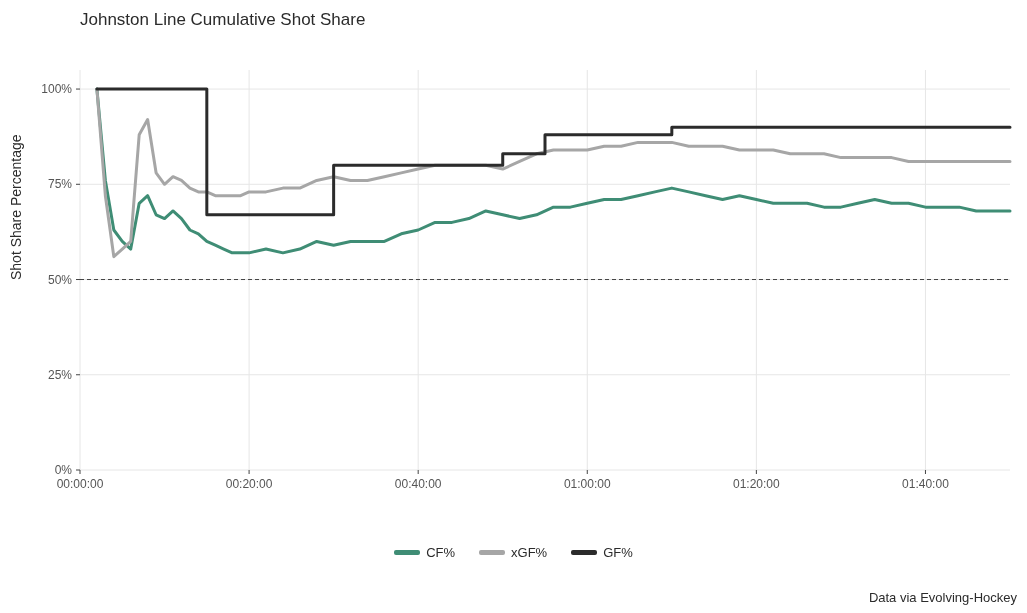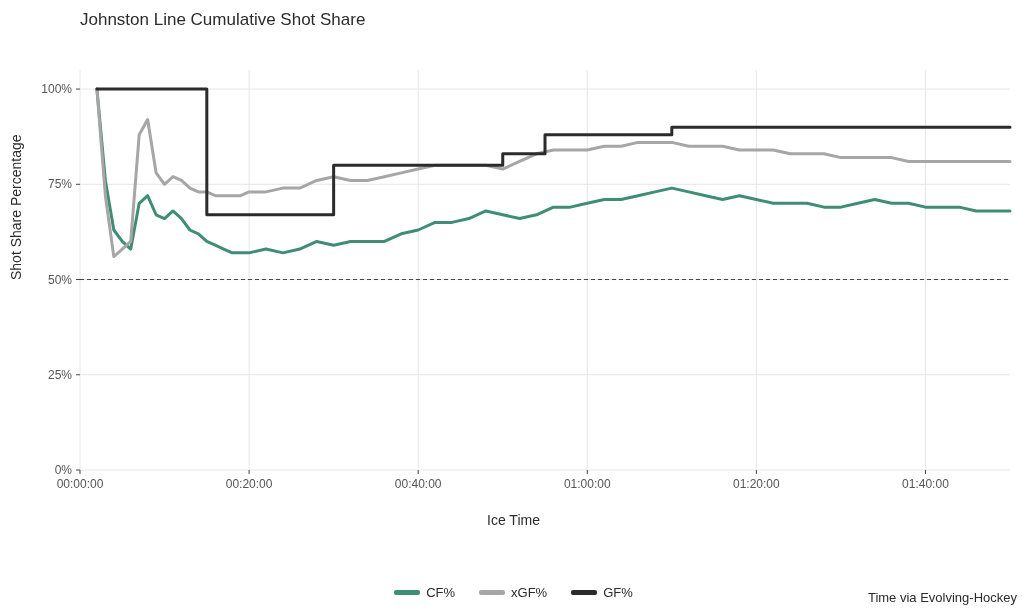--- a/index.html
+++ b/index.html
@@ -65,21 +65,20 @@
     display: flex;
     justify-content: center;
     gap: 24px;
     font-size: 13px;
     color: #2b2b2b;
   }
   .legend-item {
     display: flex;
     align-items: center;
     gap: 6px;
-    margin-top: 40px;
   }
   .legend-swatch {
     width: 26px;
     height: 5px;
     border-radius: 2px;
   }
   svg.plot {
     position: absolute;
     left: 0;
     top: 0;
@@ -108,22 +107,21 @@
     stroke-linecap: round;
   }
 </style>
 </head>
 <body>
 
 <div class="chart-wrap">
 
   <div class="title">Johnston Line Cumulative Shot Share</div>
   <div class="ylabel">Shot Share Percentage</div>
-  <div class="xlabel">Ice Time</div>
-  <div class="caption">Time via Evolving-Hockey</div>
+  <div class="caption">Data via Evolving-Hockey</div>
 
   <svg class="plot" id="plot-svg" width="1027" height="613">
       <line class="gridline" x1="80" x2="1010" y1="470" y2="470"></line>
       <line class="gridline" x1="80" x2="1010" y1="374.76190476190476" y2="374.76190476190476"></line>
       <line class="gridline" x1="80" x2="1010" y1="279.5238095238095" y2="279.5238095238095"></line>
       <line class="gridline" x1="80" x2="1010" y1="184.28571428571428" y2="184.28571428571428"></line>
       <line class="gridline" x1="80" x2="1010" y1="89.0476190476191" y2="89.0476190476191"></line>
       <line class="gridline" x1="80" x2="80" y1="70" y2="470"></line>
       <line class="gridline" x1="249.0909090909091" x2="249.0909090909091" y1="70" y2="470"></line>
       <line class="gridline" x1="418.1818181818182" x2="418.1818181818182" y1="70" y2="470"></line>

